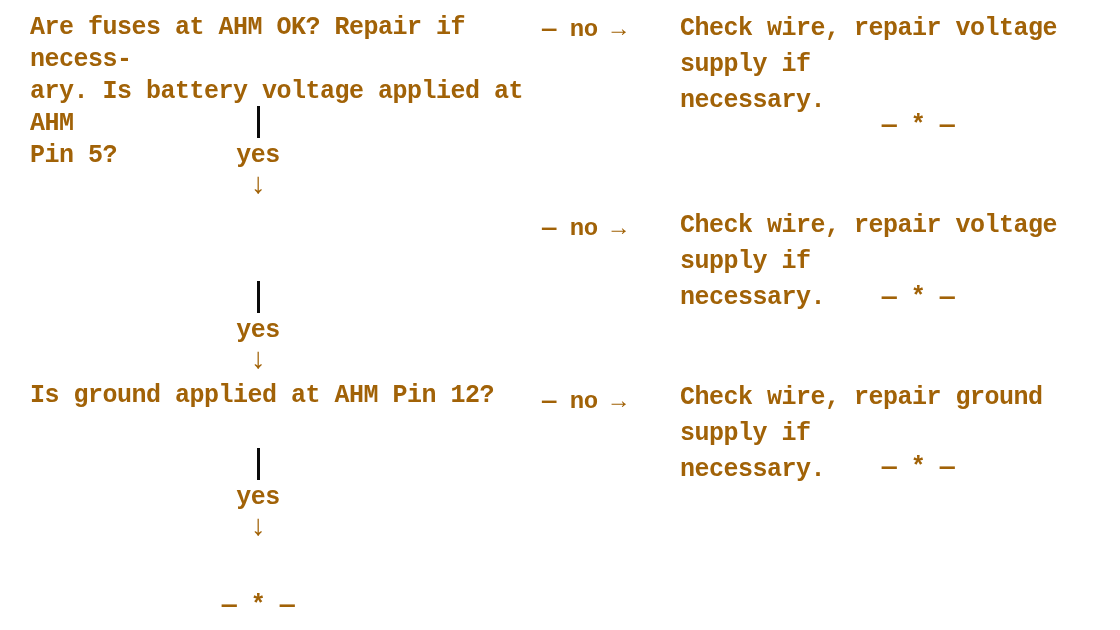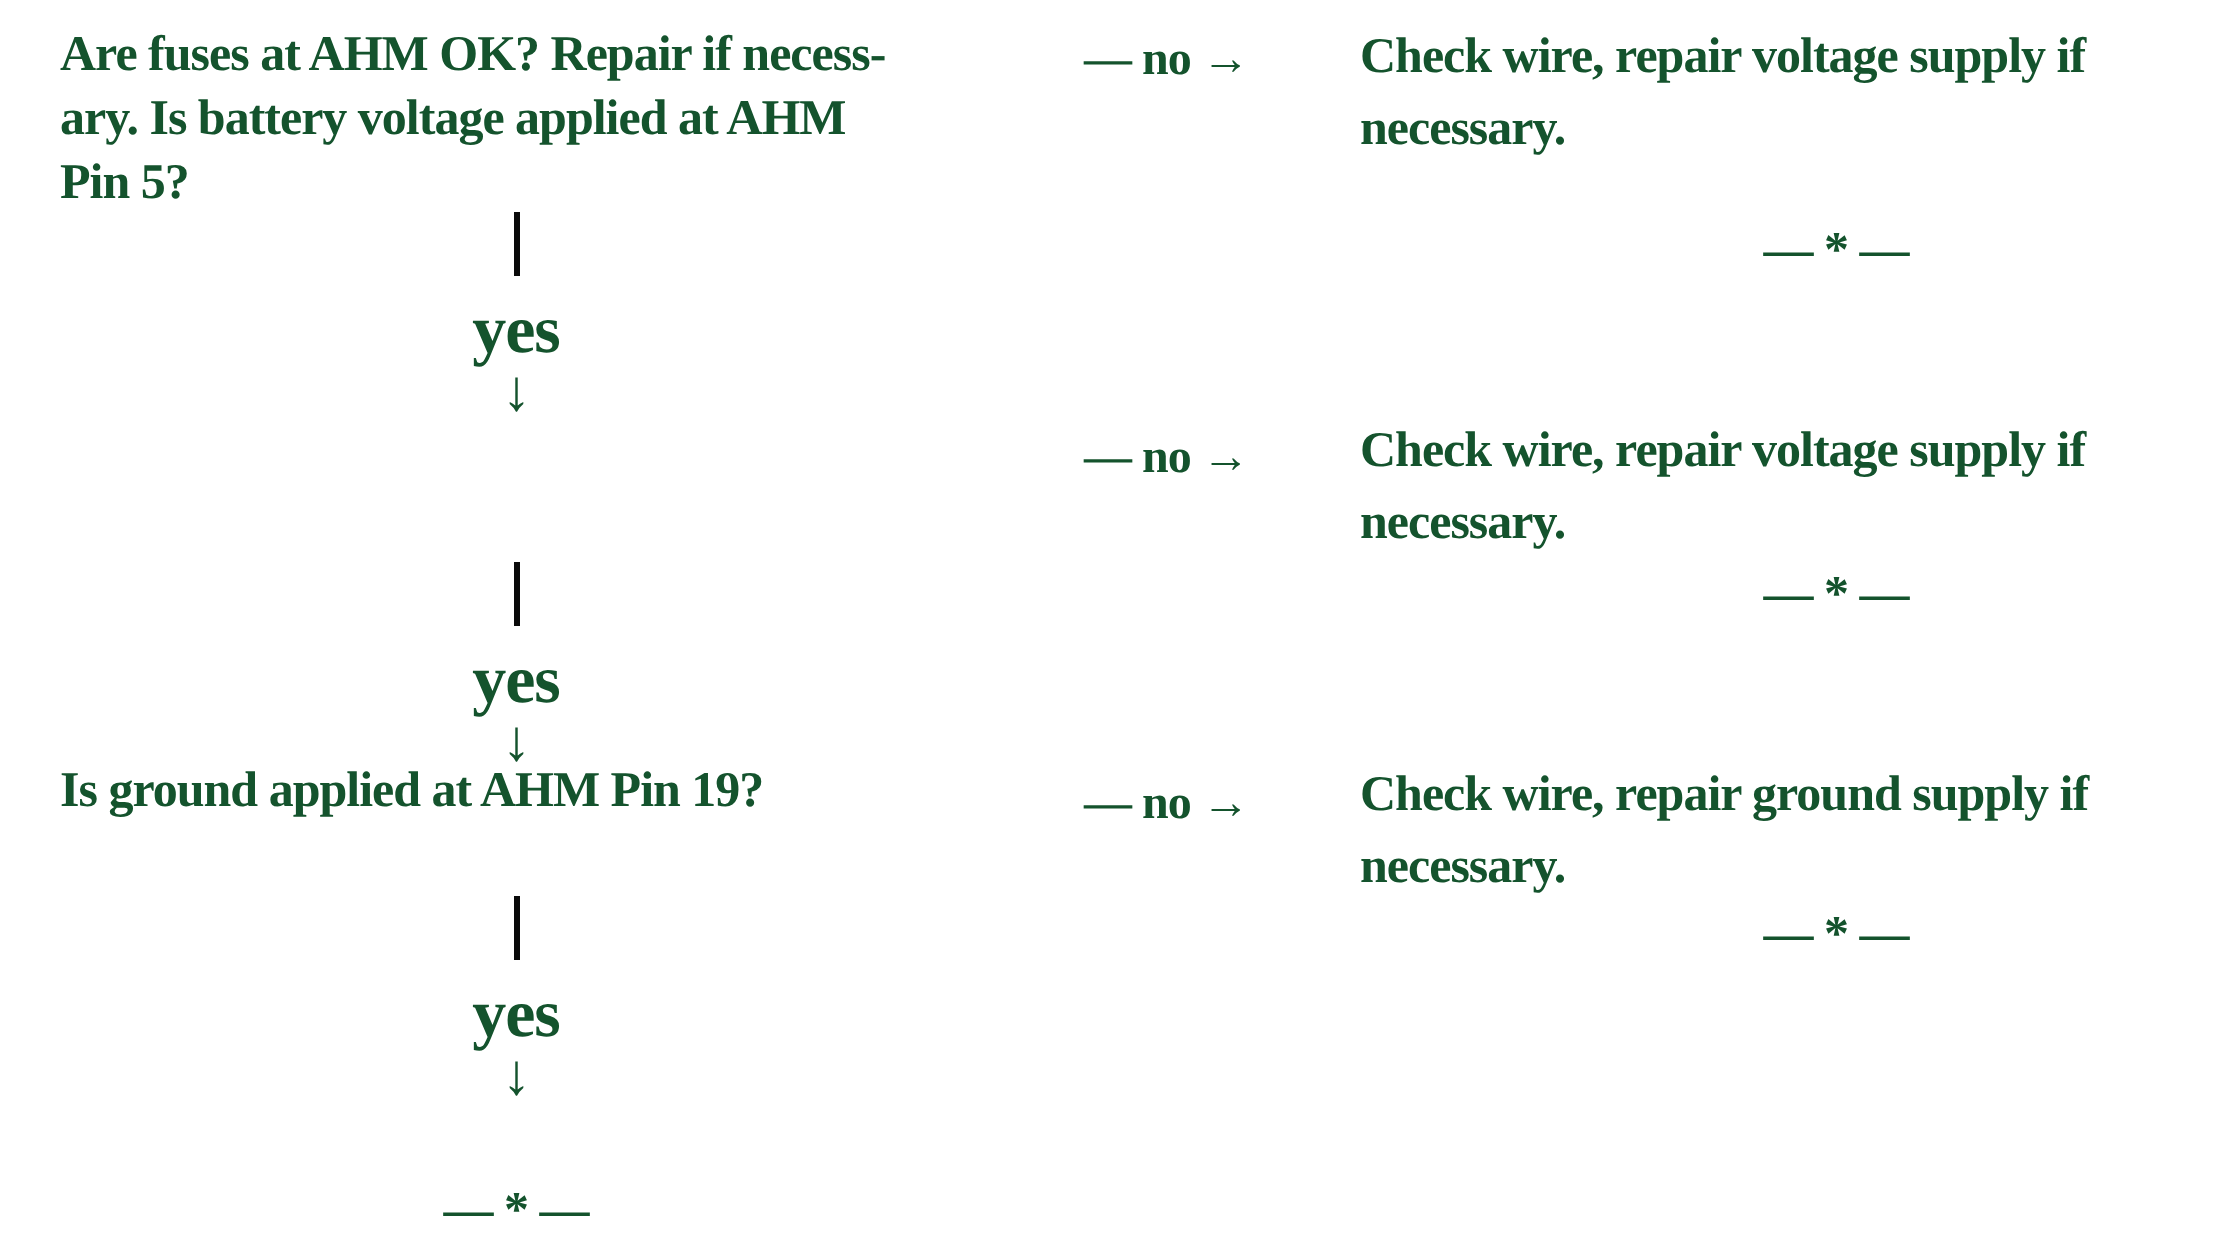--- a/index.html
+++ b/index.html
@@ -6,23 +6,23 @@
     margin: 0;
     padding: 0;
     background: #ffffff;
   }
   .page {
     position: relative;
     width: 1120px;
     height: 630px;
     background: #ffffff;
     overflow: hidden;
-    font-family: Liberation Serif, serif;
+    font-family: Liberation Mono, monospace;
     font-weight: 700;
-    color: #14532d;
+    color: #a16207;
     letter-spacing: -0.5px;
   }
   .q {
     position: absolute;
     left: 30px;
     width: 540px;
     font-size: 25px;
     line-height: 32px;
     white-space: pre-line;
   }
@@ -48,23 +48,23 @@
     display: flex;
     flex-direction: column;
     align-items: center;
   }
   .vline {
     width: 3px;
     height: 32px;
     background: #0a0a0a;
   }
   .yes {
-    font-size: 34px;
+    font-size: 25px;
     line-height: 28px;
-    margin-top: 14px;
+    margin-top: 4px;
   }
   .darr {
     font-size: 29px;
     line-height: 30px;
     margin-top: 1px;
   }
   .term {
     position: absolute;
     width: 170px;
     font-size: 25px;
@@ -96,21 +96,21 @@
   <div class="no-label" style="top:213px">— no →</div>
   <div class="action" style="top:208px">Check wire, repair voltage supply if
 necessary.</div>
   <div class="term term-r" style="top:283px">— * —</div>
   <div class="connector" style="top:281px">
     <div class="vline"></div>
     <div class="yes">yes</div>
     <div class="darr">↓</div>
   </div>
 
-  <div class="q" style="top:380px">Is ground applied at AHM Pin 19?</div>
+  <div class="q" style="top:380px">Is ground applied at AHM Pin 12?</div>
   <div class="no-label" style="top:386px">— no →</div>
   <div class="action" style="top:380px">Check wire, repair ground supply if
 necessary.</div>
   <div class="term term-r" style="top:453px">— * —</div>
   <div class="connector" style="top:448px">
     <div class="vline"></div>
     <div class="yes">yes</div>
     <div class="darr">↓</div>
   </div>
 

